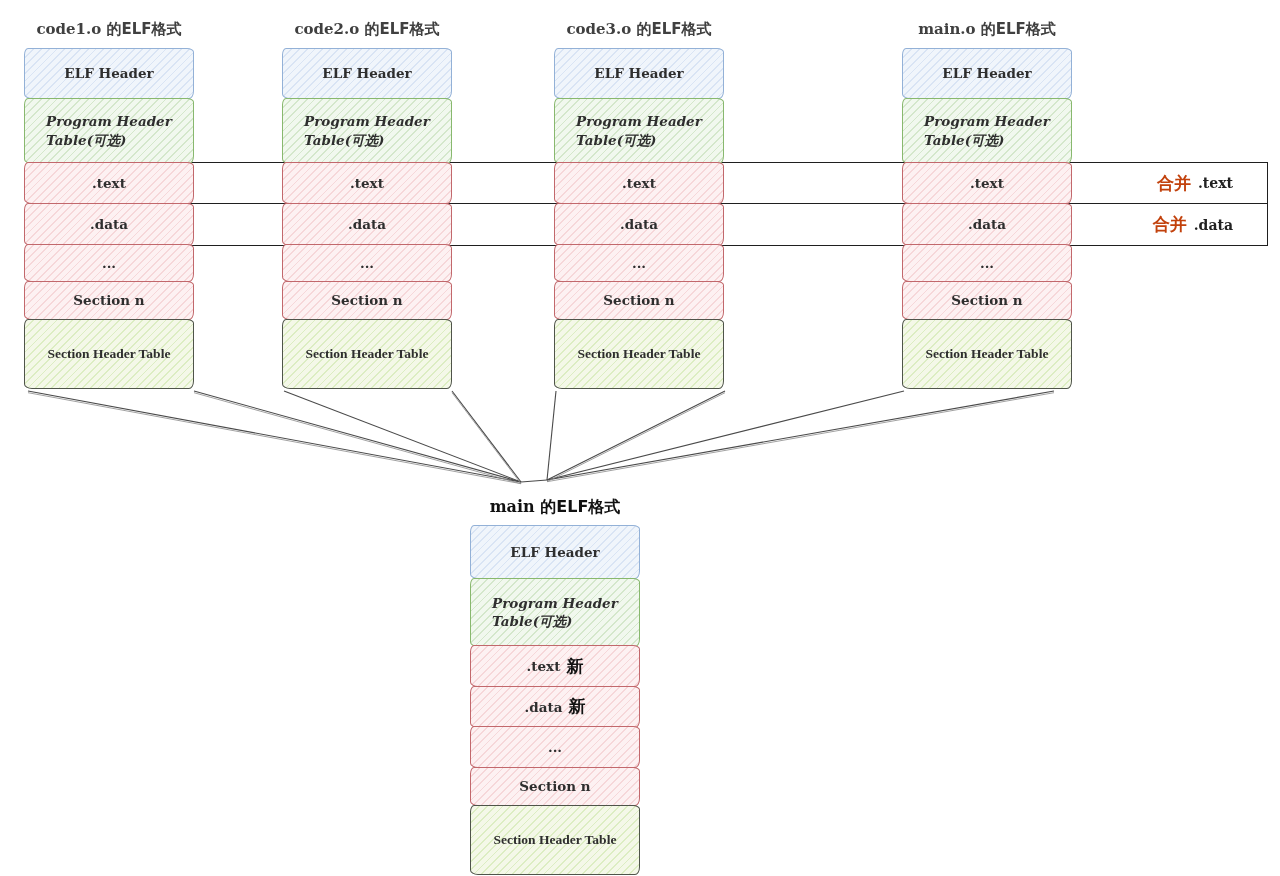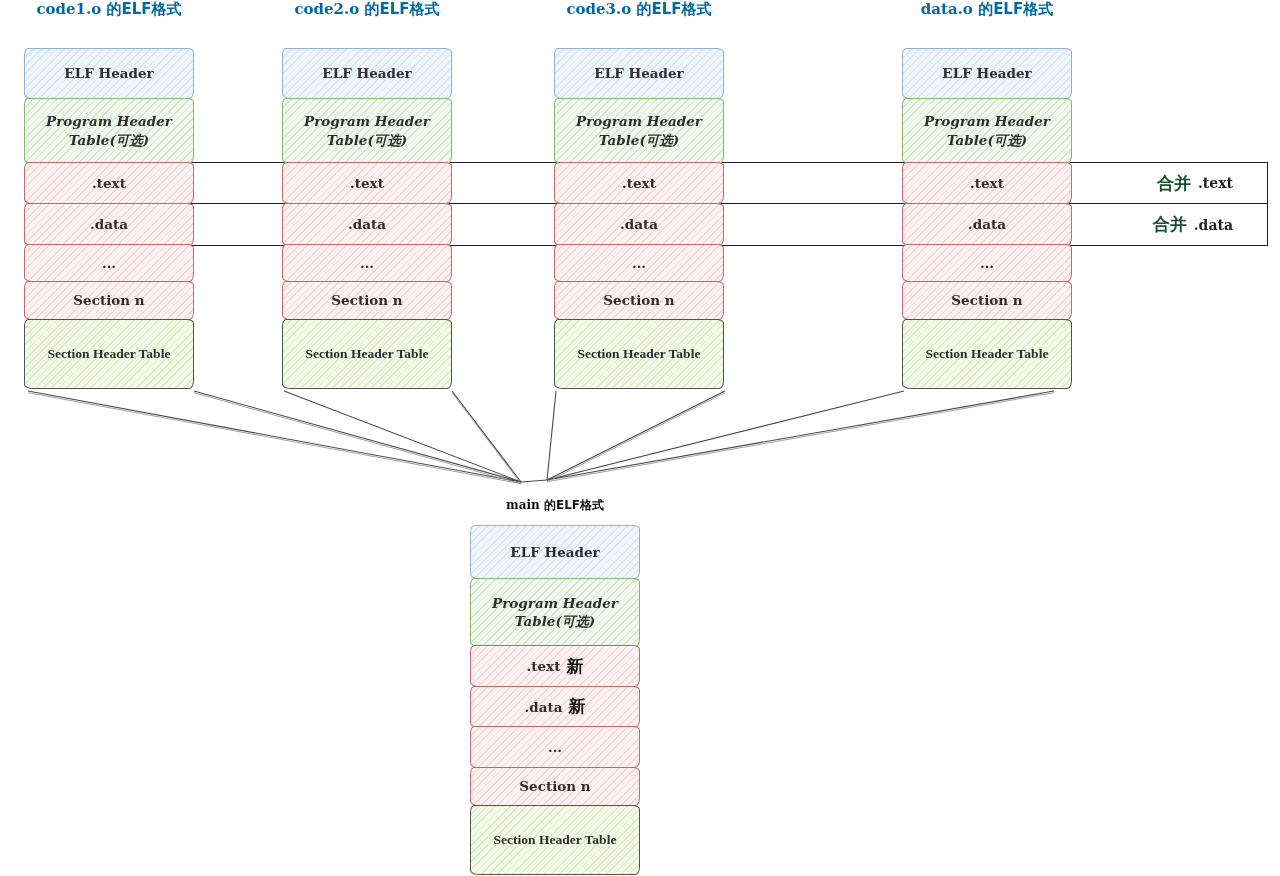--- a/index.html
+++ b/index.html
@@ -3,50 +3,50 @@
 <meta charset="utf-8">
 <style>
   html,body{margin:0;padding:0;background:#ffffff;}
   .canvas{position:relative;width:1280px;height:876px;background:#ffffff;overflow:hidden;
           font-family:"DejaVu Serif","Liberation Serif",serif;color:#2e2e2e;}
 
   
   .band{position:absolute;left:100px;width:1168px;background:#ffffff;border:1.5px solid #1f1f1f;
         box-sizing:border-box;display:flex;align-items:center;justify-content:flex-end;
         padding-right:34px;gap:7px;z-index:1;}
-  .band-cn{font-family:"DejaVu Sans","Liberation Sans",sans-serif;font-weight:700;font-size:17px;color:#14532d;}
+  .band-cn{font-family:"DejaVu Sans","Liberation Sans",sans-serif;font-weight:700;font-size:17px;color:#c2410c;}
   .band-code{font-family:"DejaVu Serif","Liberation Serif",serif;font-weight:700;font-size:14px;color:#222;}
 
   
   .lines-svg{position:absolute;left:0;top:0;z-index:2;}
 
   
-  .col-title{position:absolute;top:0;width:170px;text-align:center;font-size:15px;font-weight:700;
-             color:#0369a1;z-index:3;white-space:nowrap;}
+  .col-title{position:absolute;top:20px;width:170px;text-align:center;font-size:15px;font-weight:700;
+             color:#404040;z-index:3;white-space:nowrap;}
   .col-title .cjk{font-family:"DejaVu Sans","Liberation Sans",sans-serif;font-weight:700;}
   .col{position:absolute;top:48px;width:170px;z-index:3;}
   .col-bottom{position:absolute;left:470px;top:525px;width:170px;z-index:3;}
 
   .cell{box-sizing:border-box;width:100%;display:flex;align-items:center;justify-content:center;
-        text-align:center;font-weight:700;font-size:13.5px;line-height:1.35;
+        font-weight:700;font-size:13.5px;line-height:1.35;
         border-radius:4px 7px 5px 8px / 7px 4px 8px 5px;}
   .cell + .cell{margin-top:-1.4px;}
   .c-blue {background:repeating-linear-gradient(135deg,#d9e4f4 0 1.3px,#f0f5fb 1.3px 5.5px);border:1.4px solid #93b1d7;}
   .c-green{background:repeating-linear-gradient(135deg,#d4e7cb 0 1.3px,#f1f8ee 1.3px 5.5px);border:1.4px solid #88b86e;font-style:italic;}
   .c-pink {background:repeating-linear-gradient(135deg,#f6d7d9 0 1.3px,#fdf1f2 1.3px 5.5px);border:1.4px solid #c2686c;}
   .c-olive{background:repeating-linear-gradient(135deg,#dcedc2 0 1.3px,#f4f8e8 1.3px 5.5px);border:1.5px solid #4f544a;font-family:Liberation Serif, serif;}
 
   .r-elf{height:51px}.r-pht{height:66px}.r-text{height:42px}.r-data{height:43px}
   .r-dots{height:38px}.r-secn{height:39px}.r-sht{height:70px}
   .b-elf{height:54px}.b-pht{height:69px}.b-text{height:42px}.b-data{height:42px}
   .b-dots{height:42px}.b-secn{height:39px}.b-sht{height:70px}
 
   .wrapnarrow{display:inline-block;max-width:126px;}
   .cjk-new{font-family:"DejaVu Sans","Liberation Sans",sans-serif;font-weight:700;font-size:17px;margin-left:6px;color:#111;}
-  .bottom-title{position:absolute;left:440px;top:497px;width:230px;text-align:center;font-size:12px;
+  .bottom-title{position:absolute;left:440px;top:497px;width:230px;text-align:center;font-size:16px;
                 font-weight:700;color:#111;z-index:3;white-space:nowrap;}
   .bottom-title .cjk{font-family:"DejaVu Sans","Liberation Sans",sans-serif;font-weight:700;}
 </style>
 </head>
 <body>
 
 <div class="canvas">
 
   <div class="band" style="top:162px;height:42px">
     <span class="band-cn">合并</span>
@@ -74,21 +74,21 @@
       <line x1="194" y1="391" x2="521" y2="482"></line>
       <line x1="452" y1="391" x2="521" y2="482"></line>
       <line x1="725" y1="391" x2="547" y2="480"></line>
       <line x1="1054" y1="391" x2="547" y2="480"></line>
     </g>
   </svg>
 
   <div class="col-title" style="left:24px"><span>code1.o</span> <span class="cjk">的ELF格式</span></div>
   <div class="col-title" style="left:282px"><span>code2.o</span> <span class="cjk">的ELF格式</span></div>
   <div class="col-title" style="left:554px"><span>code3.o</span> <span class="cjk">的ELF格式</span></div>
-  <div class="col-title" style="left:902px"><span>data.o</span> <span class="cjk">的ELF格式</span></div>
+  <div class="col-title" style="left:902px"><span>main.o</span> <span class="cjk">的ELF格式</span></div>
 
   <div class="col" style="left:24px">
     <div class="cell c-blue r-elf">
         <span>ELF Header</span>
       </div>
     <div class="cell c-green r-pht">
         <span class="wrapnarrow">Program Header Table(可选)</span>
       </div>
     <div class="cell c-pink r-text">
         <span>.text</span>

